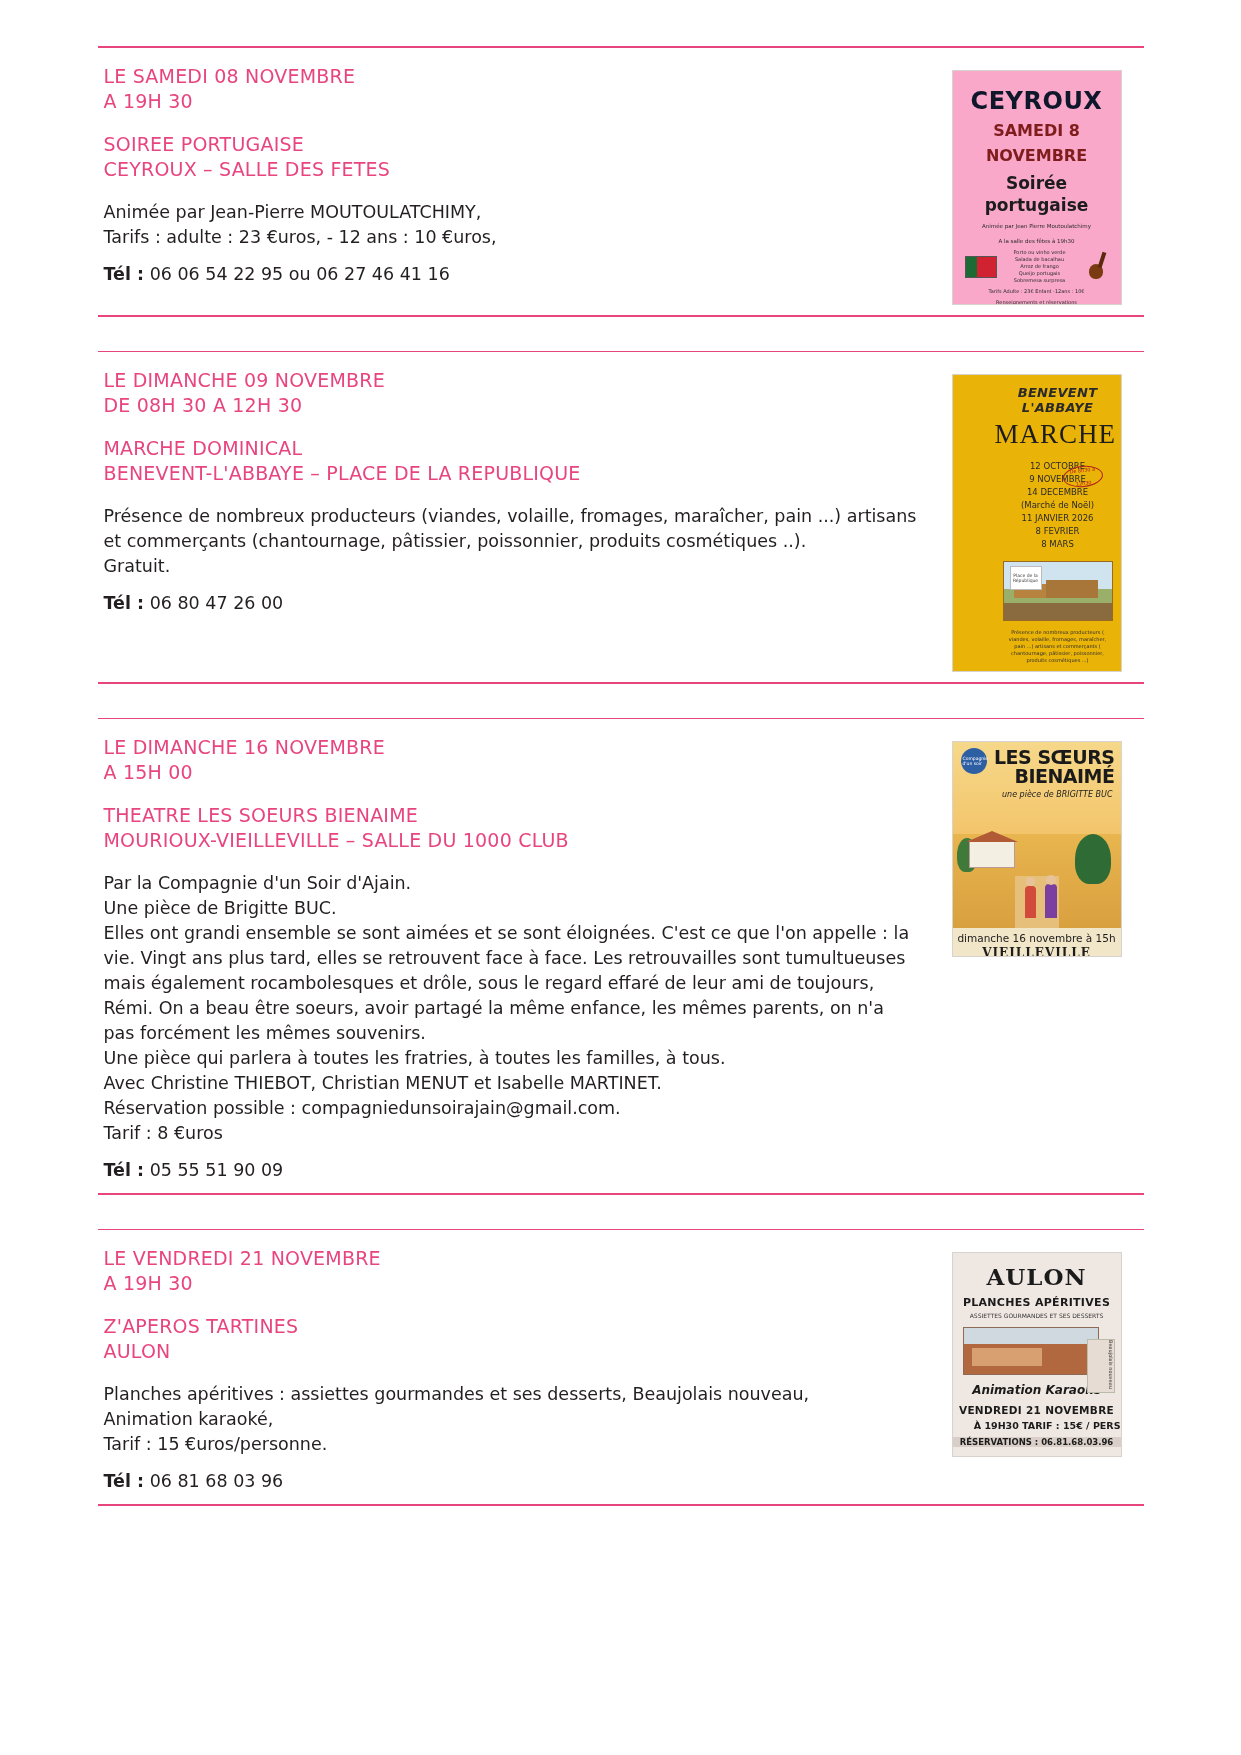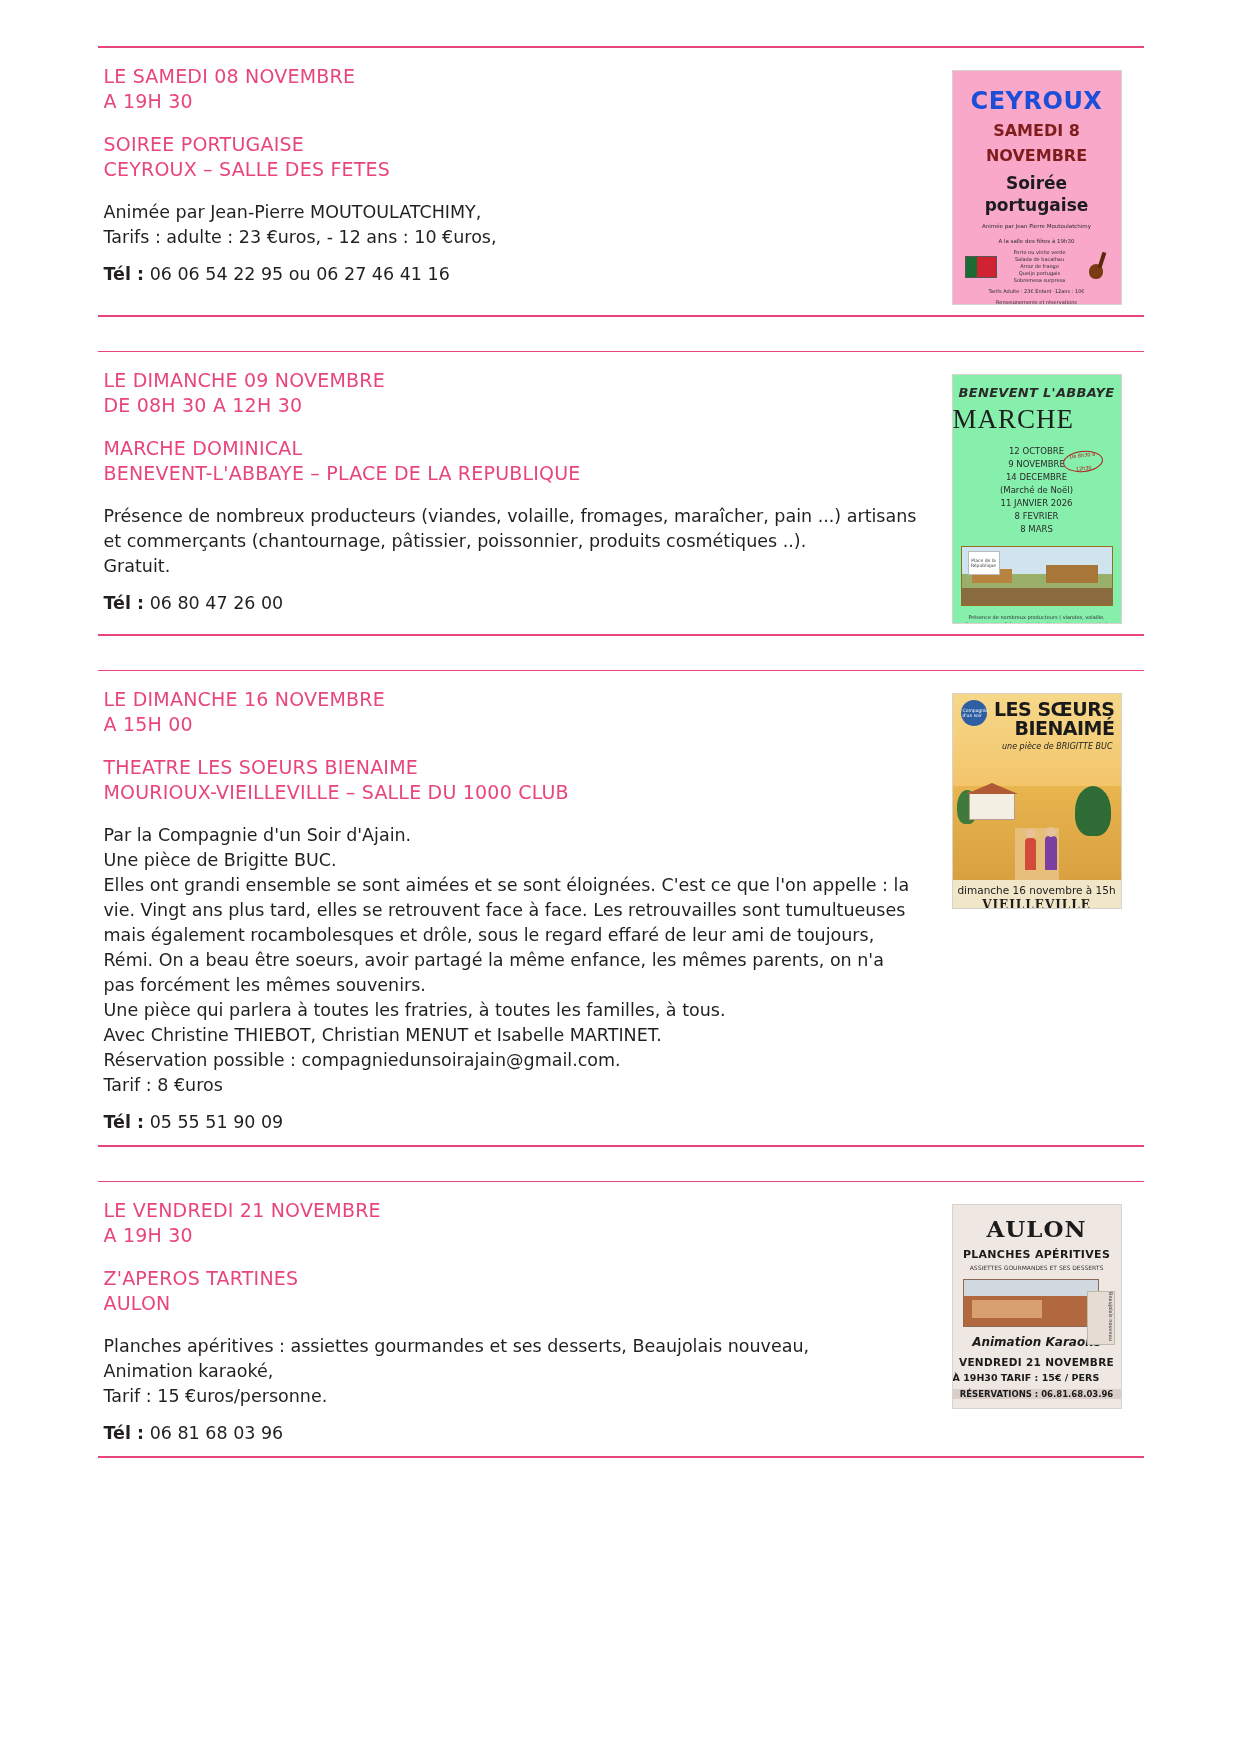--- a/index.html
+++ b/index.html
@@ -82,36 +82,36 @@
     width: 100%;
     box-sizing: border-box;
     position: relative;
     overflow: hidden;
     border: 1px solid #d9d3cf;
   }
 
   
   .p1 { height: 235px; background: #f9a8c9; }
   .p1 .t1 {
-    text-align: center; font-weight: bold; font-size: 24px; color: #1d4ed8;
+    text-align: center; font-weight: bold; font-size: 24px; color: #0f172a;
     margin-top: 16px; letter-spacing: 0.5px;
   }
   .p1 .t2 { text-align:center; font-weight:bold; font-size: 16px; color:#7f1d1d; margin-top: 6px; line-height: 19px;}
   .p1 .t3 { text-align:center; font-weight:bold; font-size: 17px; color:#1c1c1c; margin-top: 8px;}
   .p1 .t4 { text-align:center; font-weight:bold; font-size: 17px; color:#1c1c1c; margin-top: 2px;}
   .p1 .t5 { text-align:center; font-size: 5.5px; color:#2b2b2b; margin-top: 8px; line-height: 7px;}
   .p1 .flagrow { display:flex; justify-content:space-between; align-items:center; padding: 4px 12px 0 12px;}
   .p1 .flag { width: 30px; height: 20px; background: linear-gradient(to right, #1c6b34 0 38%, #d12231 38% 100%); border: 1px solid #555; }
   .p1 .guitar { width: 26px; height: 26px; position: relative; }
   .p1 .guitar:before { content:""; position:absolute; left: 6px; top: 10px; width: 14px; height: 15px; border-radius: 50% 50% 45% 45%; background:#7a3b12;}
   .p1 .guitar:after { content:""; position:absolute; left: 17px; top: -2px; width: 4px; height: 16px; background:#5b2a0c; transform: rotate(18deg);}
   .p1 .t6 { text-align:center; font-size: 5px; color:#2b2b2b; margin-top: 4px; line-height: 6.5px;}
 
   
-  .p2 { height: 250px; background: #86efac; }
+  .p2 { height: 298px; background: #eab308; padding-left: 42px; }
   .p2 .b1 { text-align:center; font-style: italic; font-weight:bold; font-size: 13px; color:#2a2a2a; margin-top: 10px; letter-spacing: .3px;}
   .p2 .b2 { font-family: Liberation Serif, serif; font-size: 27px; color:#1d1d1d; margin-top: 4px; letter-spacing: 1px;}
   .p2 .dates { margin-top: 10px; text-align:center; font-size: 8.5px; color:#2a2a2a; line-height: 13px; position:relative;}
   .p2 .stamp {
     position:absolute; right: 18px; top: 6px; width: 38px; height: 19px;
     border: 1px solid #b01f1f; border-radius: 50%; color:#b01f1f; font-size: 5px;
     display:flex; align-items:center; justify-content:center; transform: rotate(-6deg);
   }
   .p2 .photo {
     margin: 10px 8px 0 8px; height: 58px;
@@ -154,21 +154,21 @@
   
   .p4 { height: 205px; background: #efe7e2; }
   .p4 .h1 { text-align:center; font-family:"DejaVu Serif",serif; font-weight:bold; font-size: 23px; color:#1b1b1b; margin-top: 10px; letter-spacing: 1px;}
   .p4 .h2 { text-align:center; font-weight:bold; font-size: 11px; color:#1b1b1b; margin-top: 6px; letter-spacing:.3px;}
   .p4 .h3 { text-align:center; font-size: 6px; color:#333; margin-top: 3px;}
   .p4 .img { margin: 8px 22px 0 10px; height: 46px; background: linear-gradient(#cfd9df 0 35%, #b2683f 35% 100%); border:1px solid #8d6a55; position:relative;}
   .p4 .img:after{content:"";position:absolute;left:8px;top:20px;width:70px;height:18px;background:#d8a070;}
   .p4 .side{position:absolute; right: 6px; top: 86px; width: 26px; height: 52px; background:#e7dcd4; border:1px solid #bba; font-size:5px; color:#333; writing-mode: vertical-rl;}
   .p4 .h4 { text-align:center; font-weight:bold; font-style:italic; font-size: 12px; color:#1b1b1b; margin-top: 8px;}
   .p4 .h5 { text-align:center; font-weight:bold; font-size: 10.5px; color:#1b1b1b; margin-top: 7px; letter-spacing:.3px;}
-  .p4 .h6 { text-align:left; font-weight:bold; font-size: 9.5px; color:#1b1b1b; margin-top: 4px;}
+  .p4 .h6 { text-align:right; font-weight:bold; font-size: 9.5px; color:#1b1b1b; margin-top: 4px;}
   .p4 .h7 { text-align:center; font-weight:bold; font-size: 8.5px; color:#1b1b1b; margin-top: 6px; background:#d9cfc8;}
   .bottom-space { height: 260px; }
 </style>
 </head>
 <body>
 
 <div class="page">
 
   <div style="height:46px"></div>
   <div class="rule"></div>

